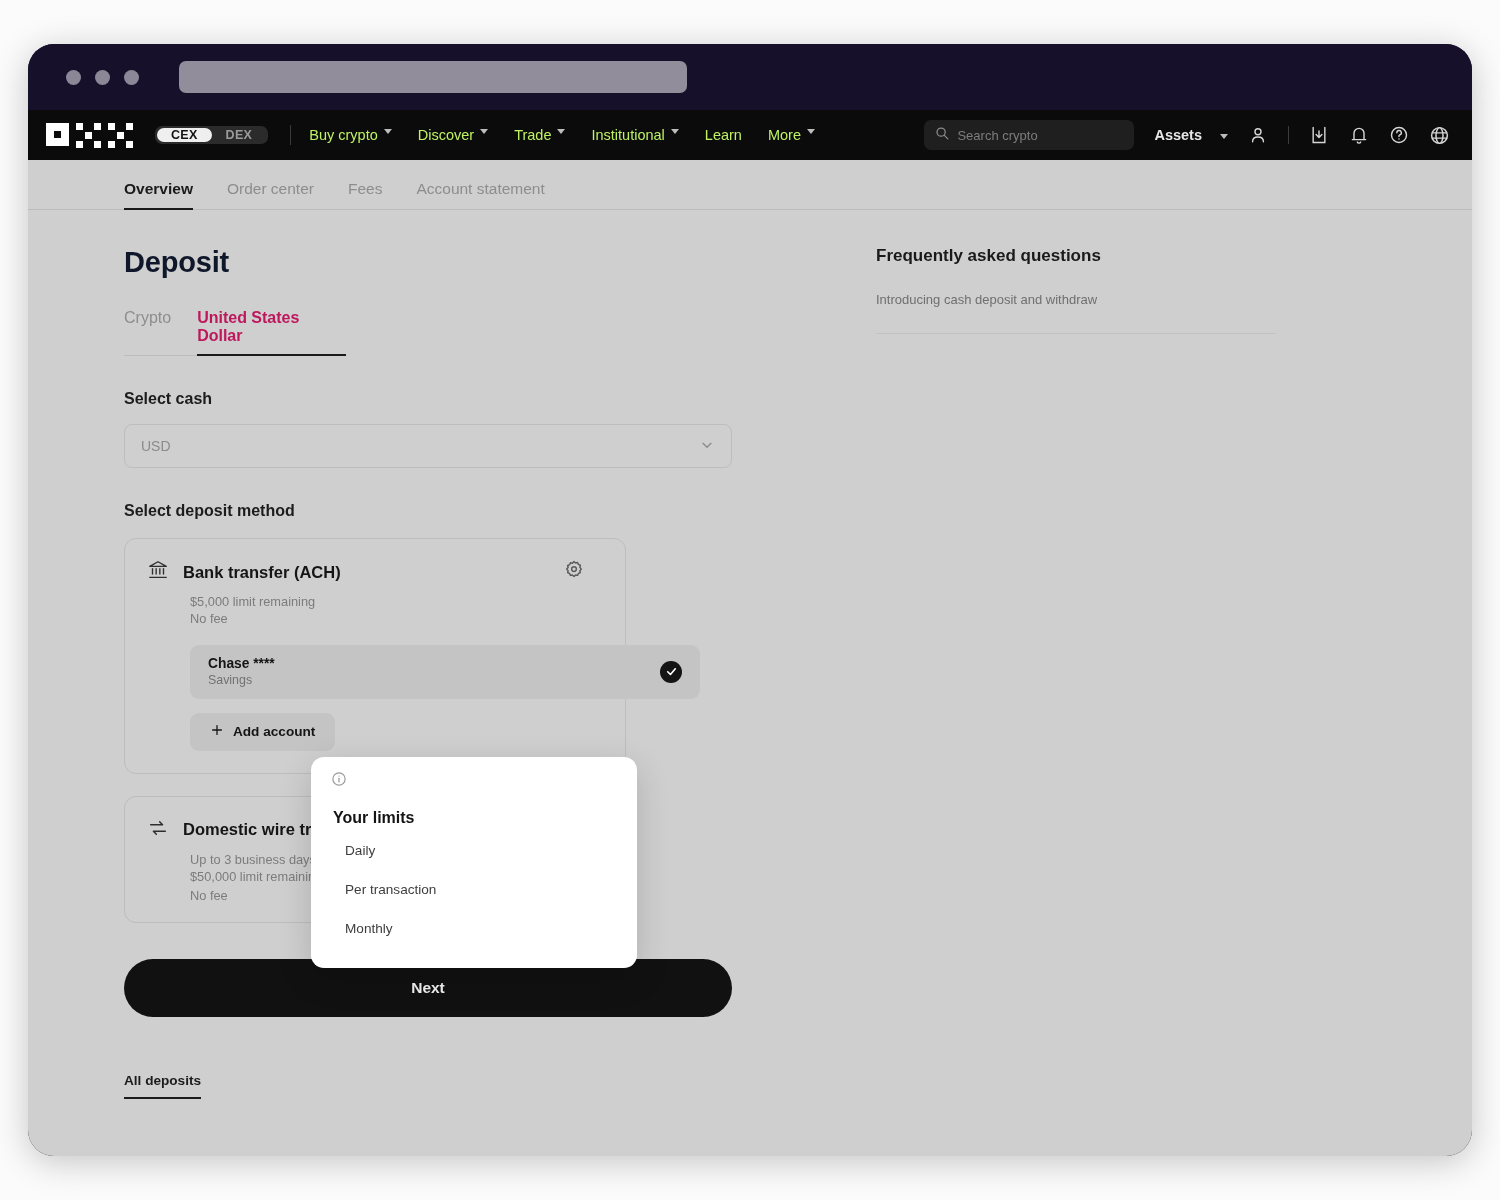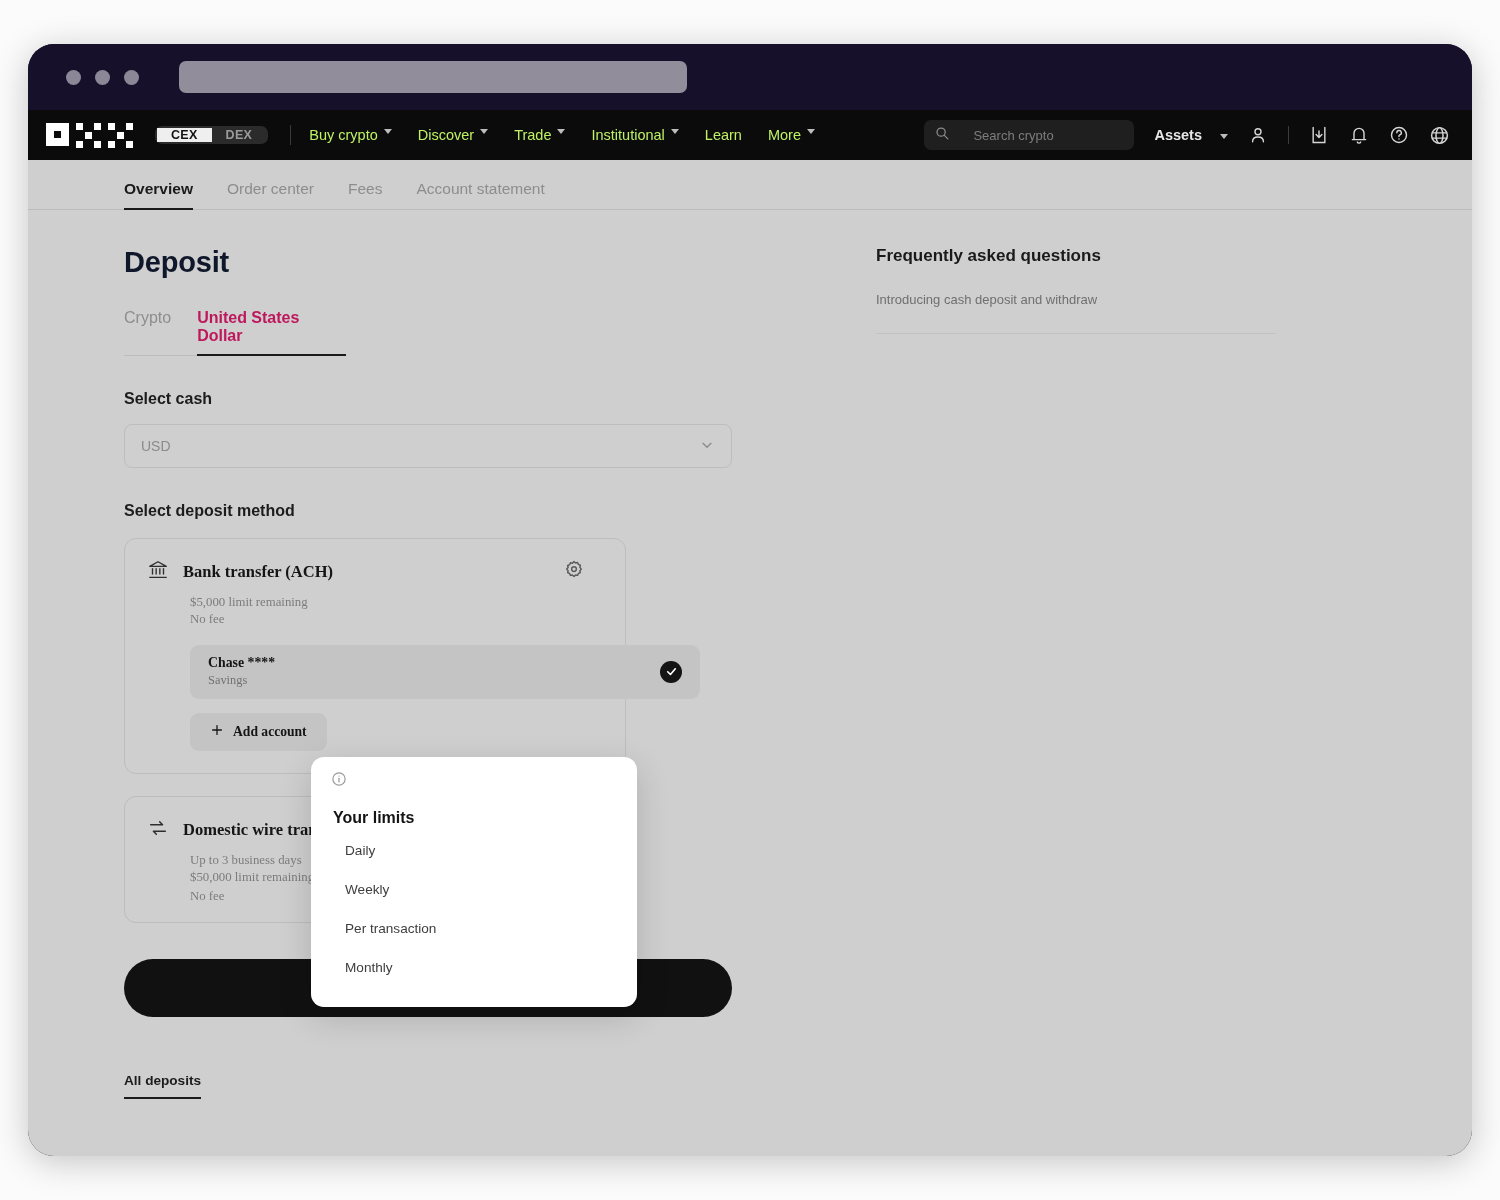--- a/index.html
+++ b/index.html
@@ -57,21 +57,21 @@
 
   #cex-dex-toggle {
     display: flex;
     background: #2b2b2b;
     border-radius: 7px;
     padding: 2px;
     margin-right: 18px;
   }
   .seg {
     font-size: 12.5px; font-weight: 700; letter-spacing: .3px;
-    padding: 0 14px; border-radius: 0;
+    padding: 0 14px; border-radius: 8px;
     color: #9b9b9b;
   }
   .seg.active { background: #efefef; color: #121212; }
 
   .nav-divider {
     width: 1px; height: 20px; background: #3a3a3a; margin: 0 18px 0 4px;
   }
   #nav-links { display: flex; align-items: center; gap: 26px; }
   .nav-link {
     display: flex; align-items: flex-start; gap: 6px;
@@ -87,21 +87,21 @@
 
   #nav-right {
     margin-left: auto;
     display: flex; align-items: center; gap: 20px;
   }
   #search-box {
     width: 210px; height: 30px;
     background: #1f1f1f;
     border-radius: 7px;
     display: flex; align-items: center;
-    padding: 0 11px; gap: 24px;
+    padding: 0 11px; gap: 8px;
   }
   #search-box input {
     background: transparent; border: 0; outline: none;
     color: #cfcfcf; font-size: 13px;
     font-family: "Liberation Sans", sans-serif;
     width: 100%;
   }
   #search-box input::placeholder { color: #7d7d7d; }
   .assets-link {
     display: flex; align-items: center; gap: 18px;
@@ -166,21 +166,20 @@
 
   #select-method-label { margin-top: 34px; }
 
   .method-card {
     width: 502px;
     border: 1px solid #bdbdbd;
     border-radius: 12px;
     margin-top: 18px;
     padding: 20px 40px 22px 22px;
     position: relative;
-    font-family: Liberation Serif, serif;
   }
   .method-head { display: flex; align-items: center; gap: 14px; }
   .method-title { font-size: 16.5px; font-weight: 700; color: #151515; }
   .gear-btn { margin-left: auto; color: #5b5b5b; }
   .method-sub {
     margin-left: 43px; margin-top: 9px;
     font-size: 12.8px; color: #7c7c7c; line-height: 1.32;
   }
   .method-sub .inline-info { vertical-align: -2px; margin-left: 3px; }
 
@@ -528,21 +527,20 @@
         <div id="limits-info-icon">
           <svg width="16" height="16" viewBox="0 0 24 24" fill="none" stroke="#9a9a9a" stroke-width="1.8">
             <circle cx="12" cy="12" r="9.2"></circle>
             <line x1="12" y1="11" x2="12" y2="16.5" stroke-linecap="round"></line>
             <circle cx="12" cy="7.6" r=".9" fill="#9a9a9a" stroke="none"></circle>
           </svg>
         </div>
         <div id="limits-inner">
           <div id="limits-title">Your limits</div>
           <div class="limit-row">Daily</div>
-          <div class="limit-row">Weekly</div>
           <div class="limit-row">Per transaction</div>
           <div class="limit-row">Monthly</div>
         </div>
       </div>
 
     </div>
   </div>
 </div>
 
 </body></html>

